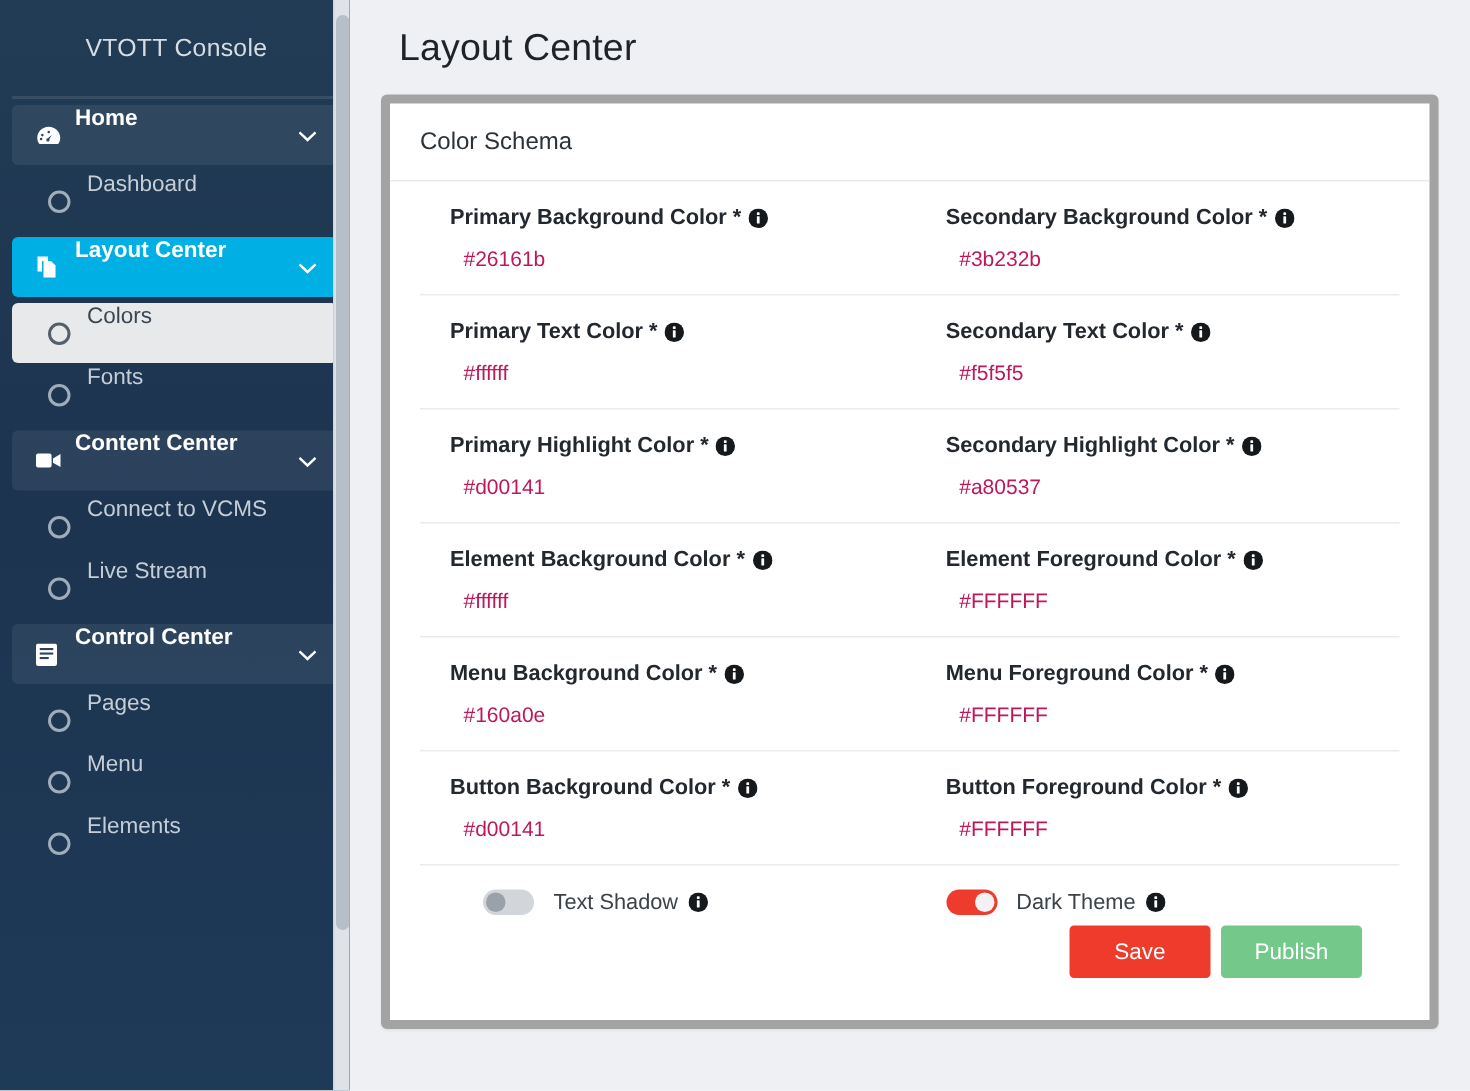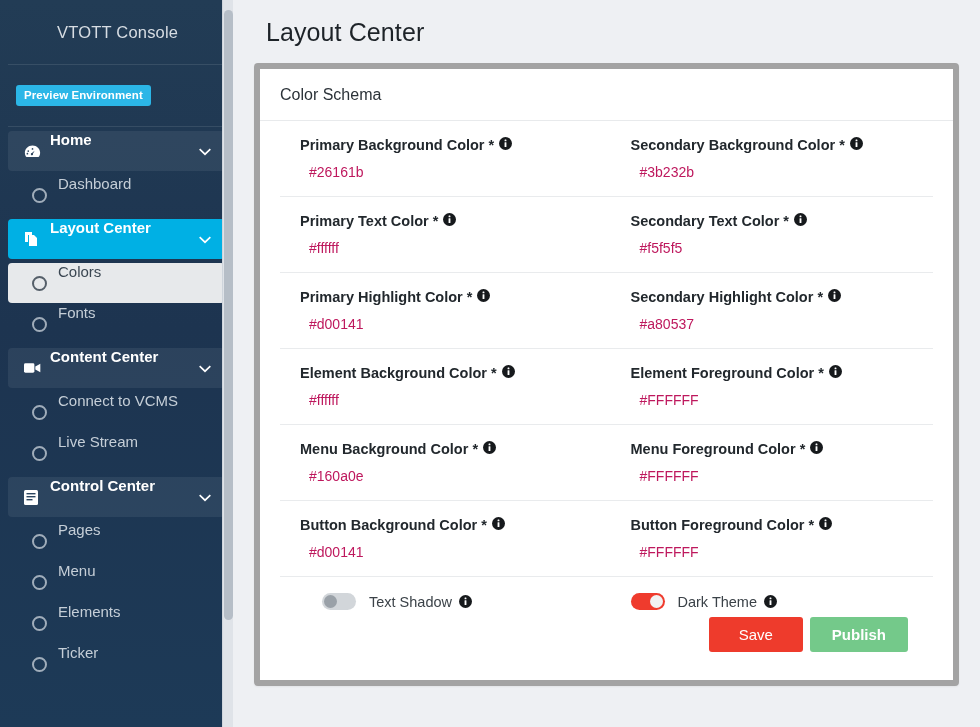--- a/index.html
+++ b/index.html
@@ -131,21 +131,21 @@
     width: 50%;
     padding: 16px 22px 7px 22px;
     border-bottom: 1px solid #e9ebed;
   }
   .cell:nth-child(odd) { padding-left: 20px; padding-right: 30px; }
   .cell:nth-child(even) { padding-left: 24px; padding-right: 8px; }
   .f-label {
     font-size: 14.5px;
     font-weight: bold;
     color: #22282d;
-    display: flex; 
+    display: flex; align-items: center;
     white-space: nowrap;
   }
   .f-star { margin: 0 5px 0 4px; font-weight: bold; }
   .f-value {
     font-size: 14px;
     color: #be185d;
     padding: 11px 0 9px 9px;
   }
   .info-ico { display: inline-flex; vertical-align: middle; }
 
@@ -186,35 +186,32 @@
     border: none;
     color: #ffffff;
     font-size: 15px;
     font-family: "Liberation Sans", sans-serif;
     padding: 9px 22px;
     border-radius: 3px;
     cursor: pointer;
     min-width: 94px;
   }
   .btn-save { background: #ee3b2c; }
-  .btn-publish { background: #74c98a; font-weight: bold; }
+  .btn-publish { background: #74c98a; }
 </style>
 </head>
 <body>
 
 <div id="app">
 
   <div id="sidebar">
 
     <div class="sb-brand">VTOTT Console</div>
     <div class="sb-sep"></div>
 
-    <div class="sb-badge-wrap">
-      <span class="sb-badge">Preview Environment</span>
-    </div>
     <div class="sb-sep"></div>
 
     <div class="sb-list" id="sb-list">
         <div class="sb-row group">
           <span class="sb-ico">
             <svg width="17" height="15" viewBox="0 0 20 16">
               <path fill="#ffffff" d="M10 1C4.9 1 1 5 1 9.6c0 1.6.4 3 1.2 4.3.2.3.5.5.9.5h13.8c.4 0 .7-.2.9-.5.8-1.3 1.2-2.7 1.2-4.3C19 5 15.1 1 10 1zm0 3a1 1 0 110 2 1 1 0 010-2zM5 6.5a1 1 0 110 2 1 1 0 010-2zm-1 5a1 1 0 110-2 1 1 0 010 2zm8.5-4.3l-2 3.4a1.3 1.3 0 11-1.2-.7l3.2-2.7z"></path>
               <circle cx="15" cy="7.5" r="1" fill="#ffffff"></circle>
             </svg>
           </span>
@@ -310,26 +307,20 @@
             <span class="ring"></span>
           </span>
           <span class="sb-label">Menu</span>
         </div>
         <div class="sb-row sub">
           <span class="sb-ico">
             <span class="ring"></span>
           </span>
           <span class="sb-label">Elements</span>
         </div>
-        <div class="sb-row sub">
-          <span class="sb-ico">
-            <span class="ring"></span>
-          </span>
-          <span class="sb-label">Ticker</span>
-        </div>
       </div>
 
     <div id="sb-scroll-track">
       <div id="sb-scroll-thumb"></div>
     </div>
   </div>
 
   <div id="main">
     <div id="page-title">Layout Center</div>
 

